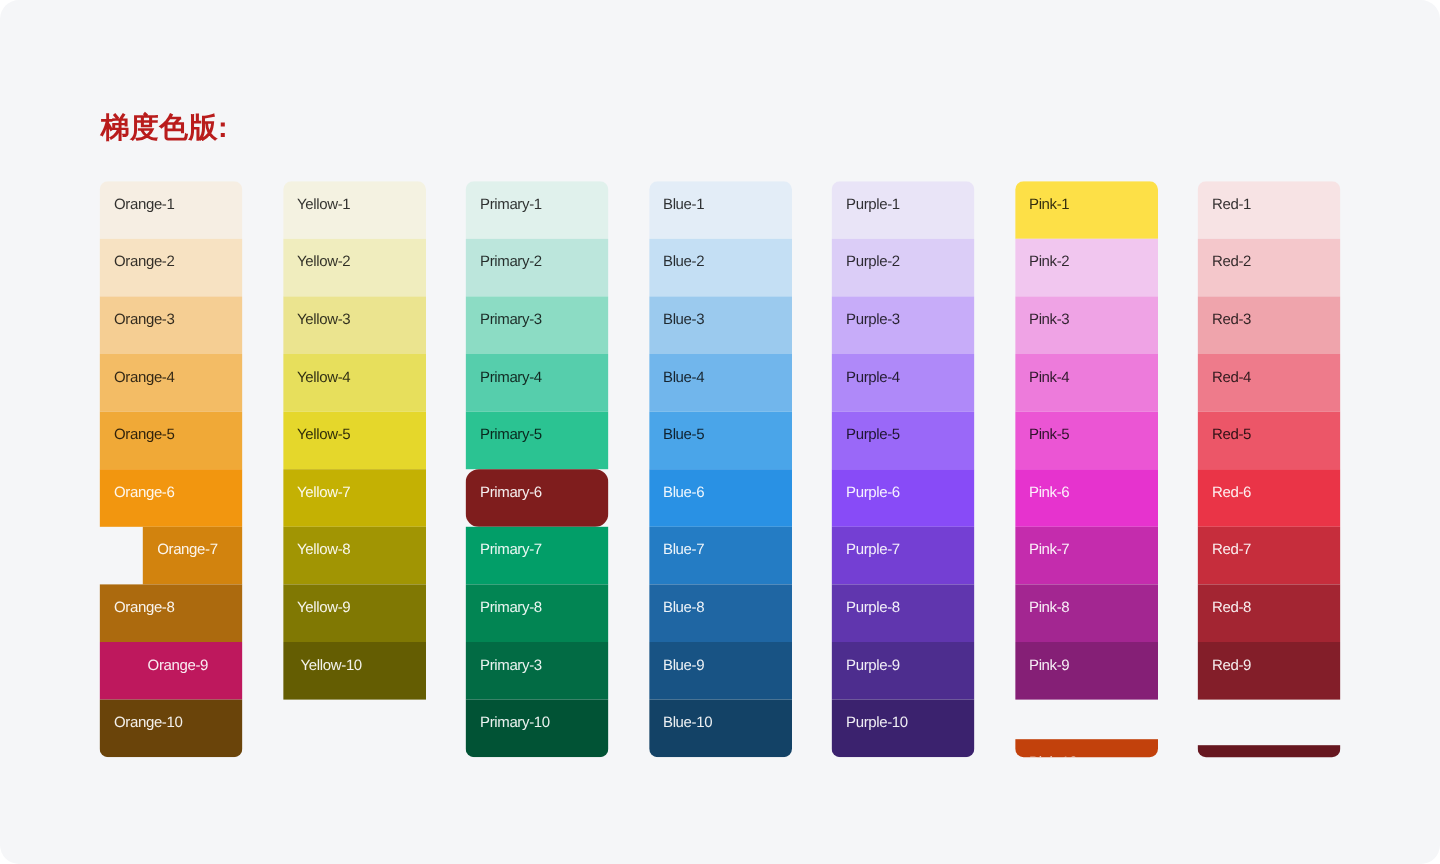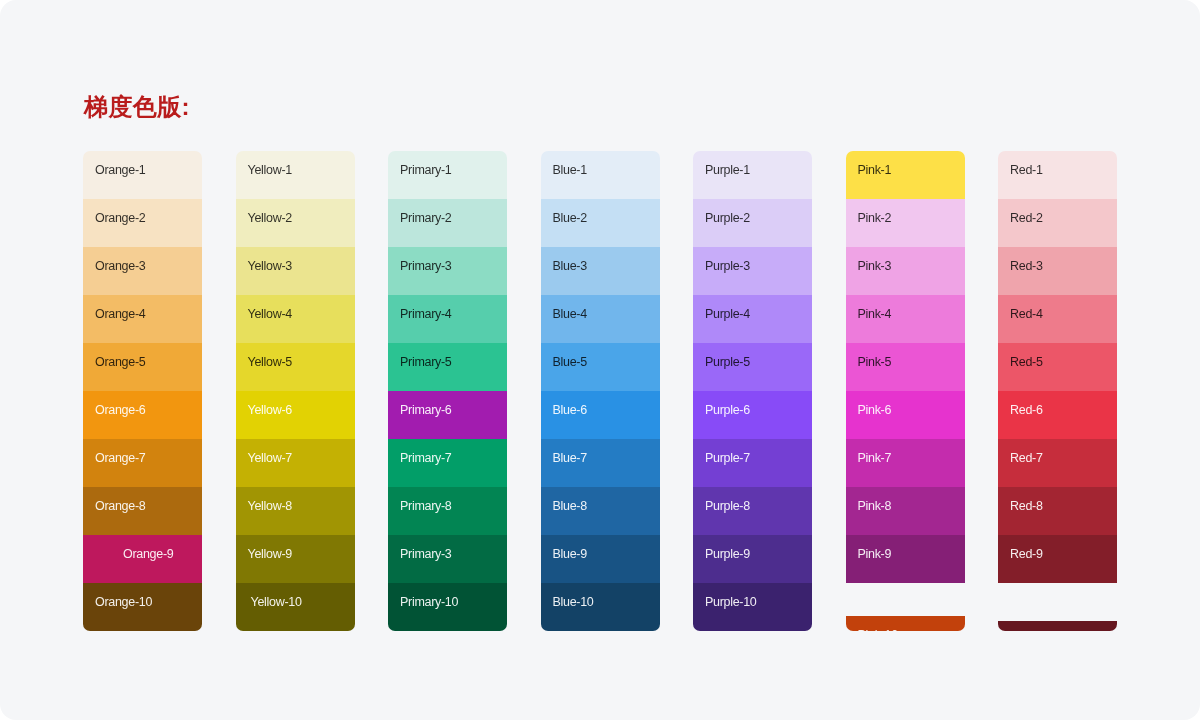--- a/index.html
+++ b/index.html
@@ -49,44 +49,43 @@
   <div id="page-title" style="color: #b91c1c;">梯度色版:</div>
 
   <div id="palette">
     <div class="ramp">
       <div class="swatch" style="background: rgb(246, 238, 227); color: rgba(0, 0, 0, 0.8);">Orange-1</div>
       <div class="swatch" style="background: rgb(247, 226, 194); color: rgba(0, 0, 0, 0.8);">Orange-2</div>
       <div class="swatch" style="background: rgb(245, 206, 147); color: rgba(0, 0, 0, 0.8);">Orange-3</div>
       <div class="swatch" style="background: rgb(243, 188, 101); color: rgba(0, 0, 0, 0.8);">Orange-4</div>
       <div class="swatch" style="background: rgb(240, 169, 55); color: rgba(0, 0, 0, 0.8);">Orange-5</div>
       <div class="swatch on-light" style="background: rgb(242, 150, 15); color: rgba(255, 255, 255, 0.92);">Orange-6</div>
-      <div class="swatch on-light" style="background: rgb(210, 131, 14); color: rgba(255, 255, 255, 0.92);">Orange-7</div>
+      <div class="swatch on-light" style="background: rgb(210, 131, 14); color: rgba(255, 255, 255, 0.92); margin-left: 36px;">Orange-7</div>
       <div class="swatch on-light" style="background: rgb(172, 106, 14); color: rgba(255, 255, 255, 0.92);">Orange-8</div>
       <div class="swatch on-light" style="background: #be185d; color: rgba(255, 255, 255, 0.92); padding-left: 40px;">Orange-9</div>
       <div class="swatch on-light" style="background: rgb(106, 68, 10); color: rgba(255, 255, 255, 0.92);">Orange-10</div>
     </div>
     <div class="ramp">
       <div class="swatch" style="background: rgb(244, 242, 225); color: rgba(0, 0, 0, 0.8);">Yellow-1</div>
       <div class="swatch" style="background: rgb(240, 237, 190); color: rgba(0, 0, 0, 0.8);">Yellow-2</div>
       <div class="swatch" style="background: rgb(235, 228, 143); color: rgba(0, 0, 0, 0.8);">Yellow-3</div>
       <div class="swatch" style="background: rgb(231, 223, 92); color: rgba(0, 0, 0, 0.8);">Yellow-4</div>
       <div class="swatch" style="background: rgb(229, 215, 43); color: rgba(0, 0, 0, 0.8);">Yellow-5</div>
-      <div class="swatch on-light" style="background: rgb(226, 210, 3); color: rgba(255, 255, 255, 0.92);">Yellow-6</div>
       <div class="swatch on-light" style="background: rgb(196, 177, 3); color: rgba(255, 255, 255, 0.92);">Yellow-7</div>
       <div class="swatch on-light" style="background: rgb(161, 149, 3); color: rgba(255, 255, 255, 0.92);">Yellow-8</div>
       <div class="swatch on-light" style="background: rgb(128, 120, 3); color: rgba(255, 255, 255, 0.92);">Yellow-9</div>
       <div class="swatch on-light" style="background: rgb(100, 93, 2); color: rgba(255, 255, 255, 0.92); padding-left: 15px;">Yellow-10</div>
     </div>
     <div class="ramp">
       <div class="swatch" style="background: rgb(224, 241, 236); color: rgba(0, 0, 0, 0.8);">Primary-1</div>
       <div class="swatch" style="background: rgb(188, 230, 220); color: rgba(0, 0, 0, 0.8);">Primary-2</div>
       <div class="swatch" style="background: rgb(140, 220, 196); color: rgba(0, 0, 0, 0.8);">Primary-3</div>
       <div class="swatch" style="background: rgb(86, 206, 172); color: rgba(0, 0, 0, 0.8);">Primary-4</div>
       <div class="swatch" style="background: rgb(43, 195, 146); color: rgba(0, 0, 0, 0.8);">Primary-5</div>
-      <div class="swatch on-light" style="background: #a21caf; color: rgba(255, 255, 255, 0.92);">Primary-6</div>
+      <div class="swatch on-light" style="background: #7f1d1d; color: rgba(255, 255, 255, 0.92); border-radius: 11px;">Primary-6</div>
       <div class="swatch on-light" style="background: rgb(2, 158, 104); color: rgba(255, 255, 255, 0.92);">Primary-7</div>
       <div class="swatch on-light" style="background: rgb(2, 133, 83); color: rgba(255, 255, 255, 0.92);">Primary-8</div>
       <div class="swatch on-light" style="background: rgb(2, 107, 68); color: rgba(255, 255, 255, 0.92);">Primary-3</div>
       <div class="swatch on-light" style="background: rgb(1, 83, 53); color: rgba(255, 255, 255, 0.92);">Primary-10</div>
     </div>
     <div class="ramp">
       <div class="swatch" style="background: rgb(227, 237, 247); color: rgba(0, 0, 0, 0.8);">Blue-1</div>
       <div class="swatch" style="background: rgb(196, 223, 244); color: rgba(0, 0, 0, 0.8);">Blue-2</div>
       <div class="swatch" style="background: rgb(155, 202, 238); color: rgba(0, 0, 0, 0.8);">Blue-3</div>
       <div class="swatch" style="background: rgb(113, 182, 236); color: rgba(0, 0, 0, 0.8);">Blue-4</div>

